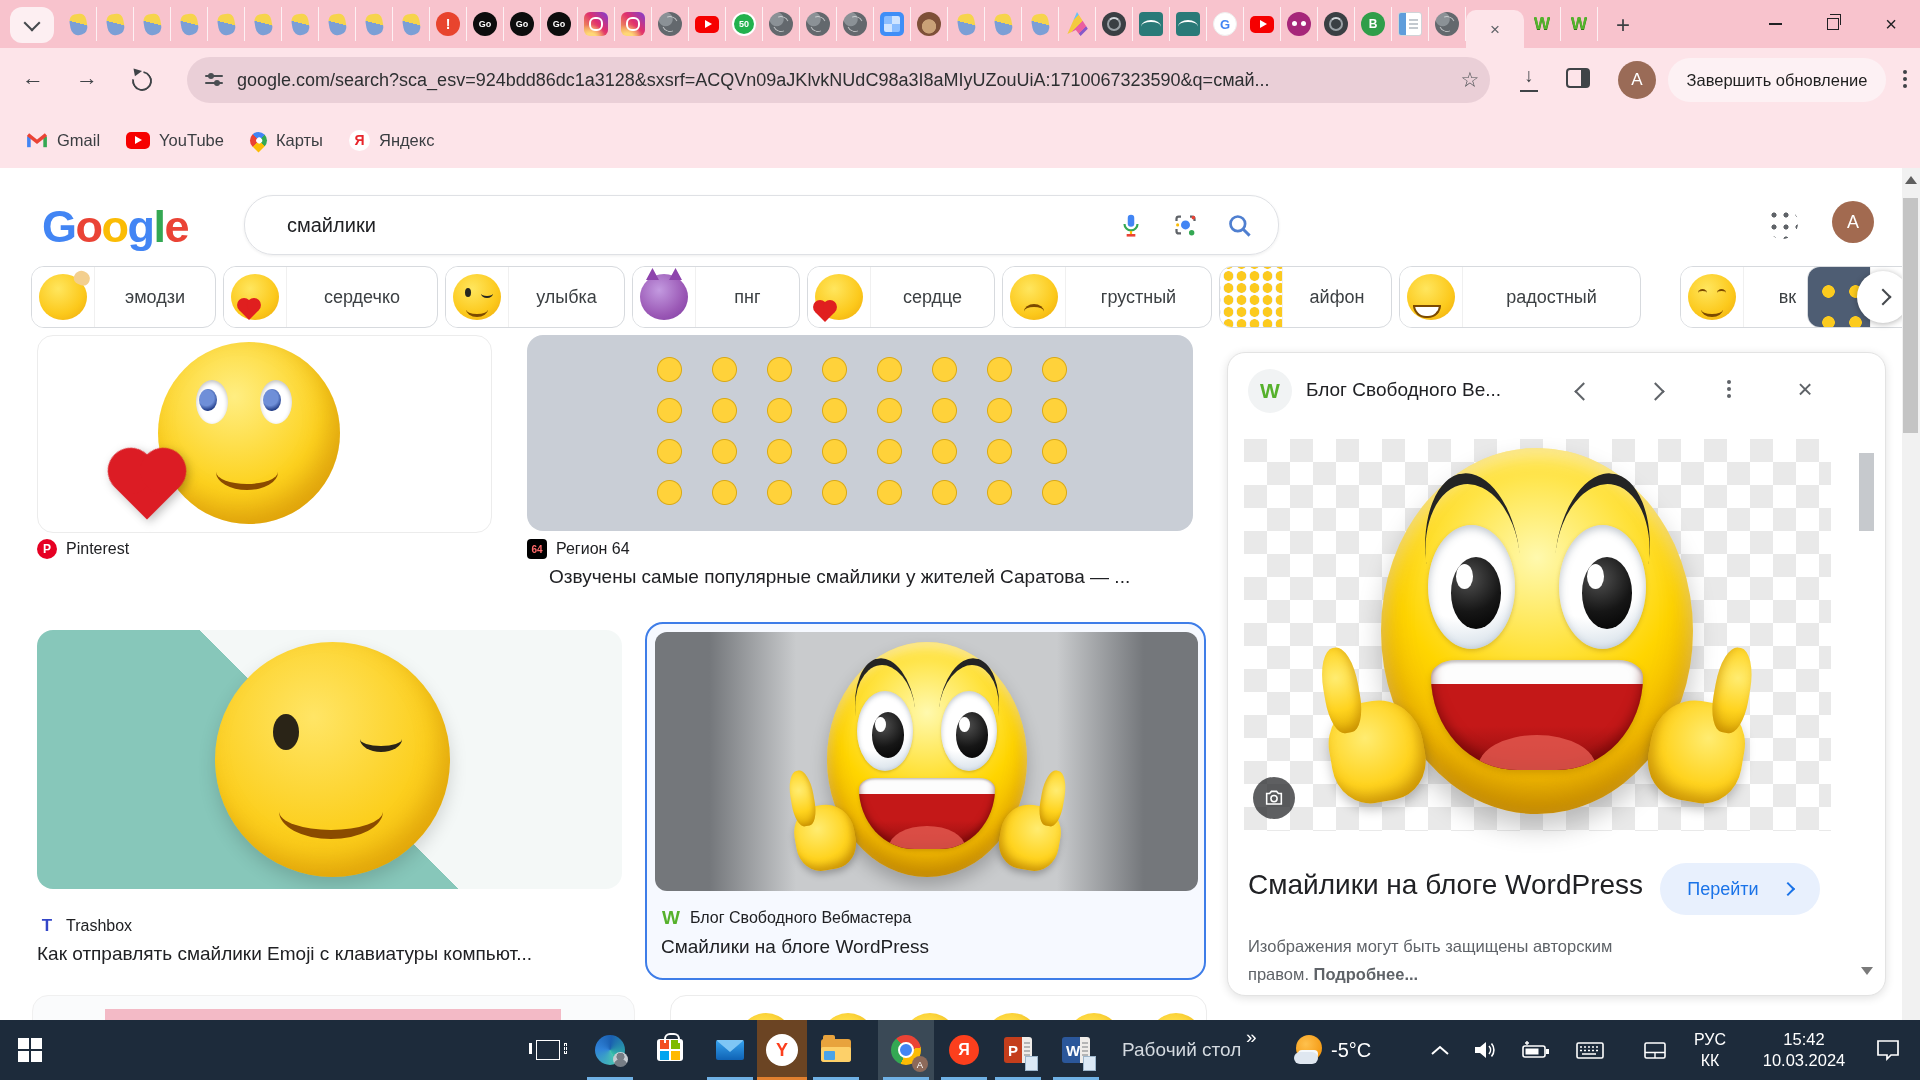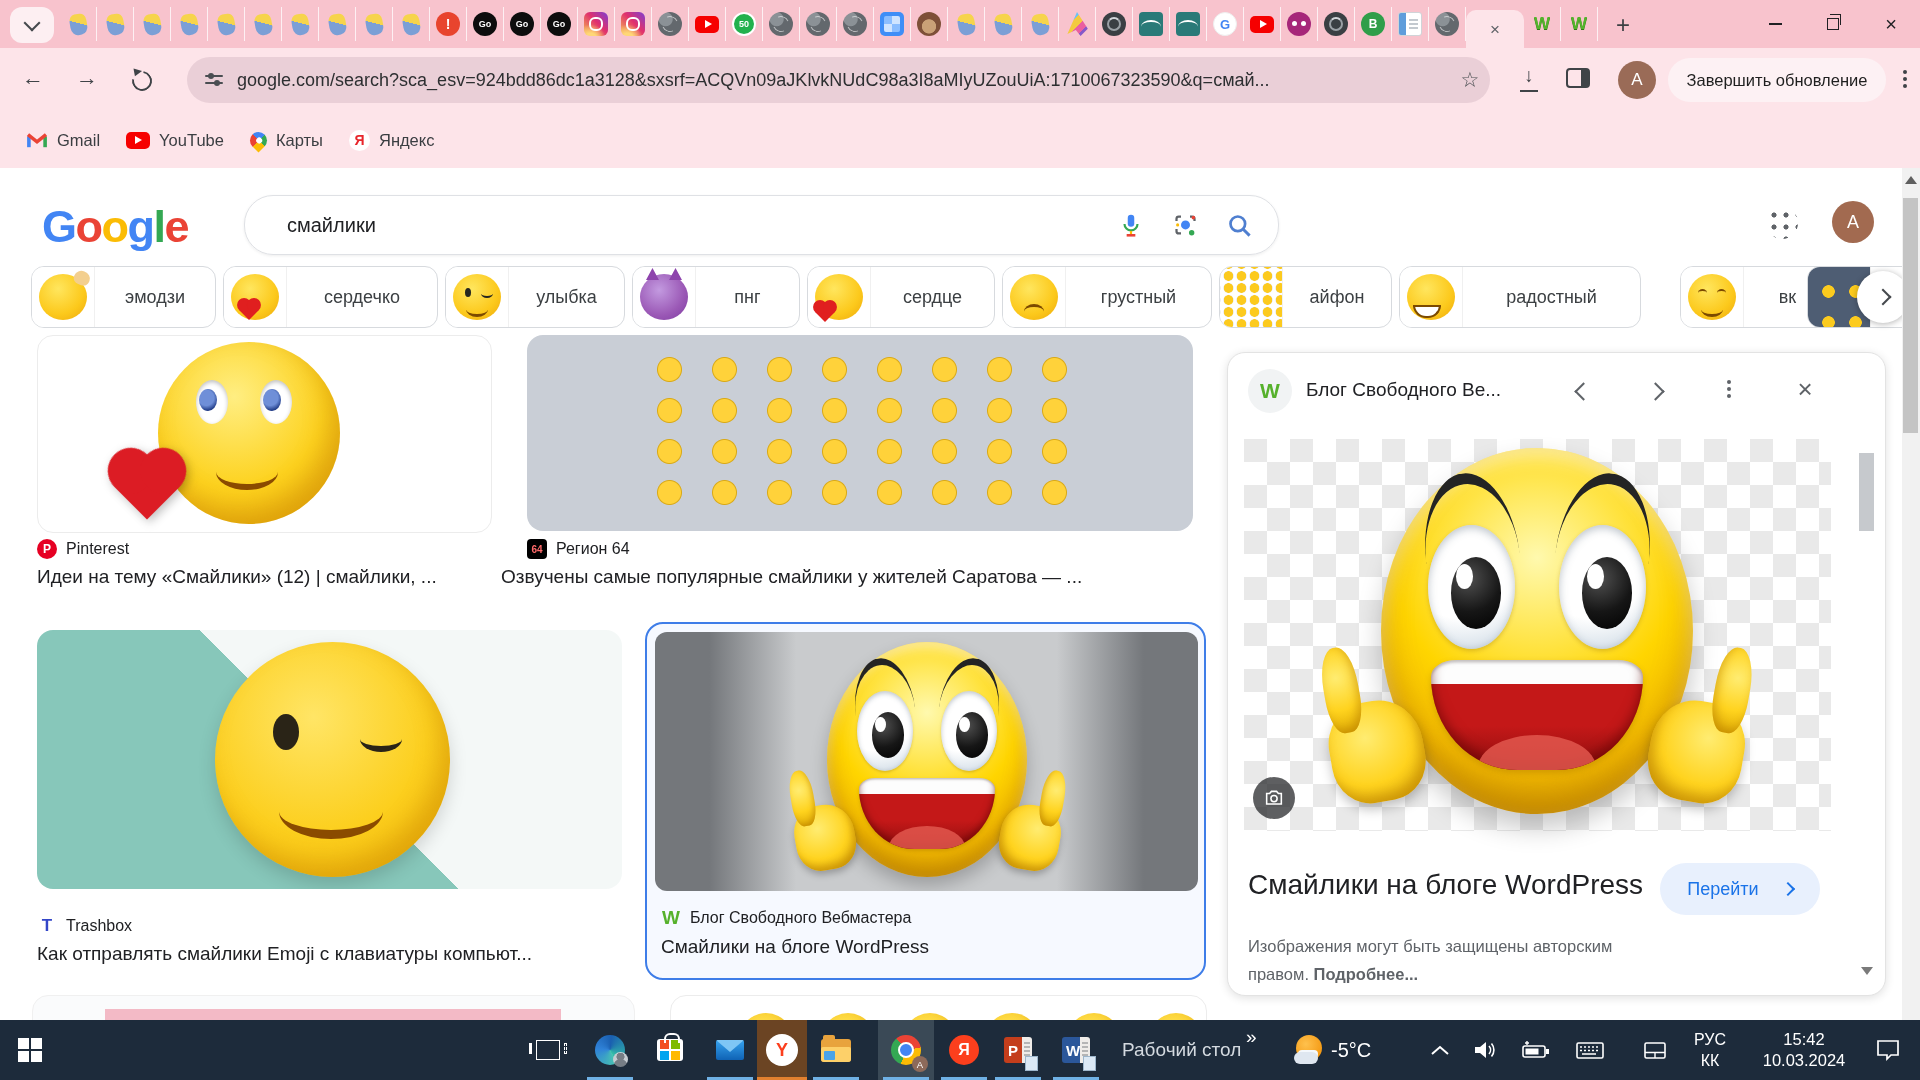--- a/index.html
+++ b/index.html
@@ -583,26 +583,25 @@
       </div>
       <div class="heart"></div>
     </div>
     <div class="imgbox" style="left:527px;top:167px;width:666px;height:196px;background:#c9ced6;">
       <div class="dotgrid"></div>
     </div>
     <div class="srcrow" style="left:37px;top:371px;">
       <span class="sic sic-p">P</span>
       <span>Pinterest</span>
     </div>
-    <div class="rtitle" style="left:37px;top:398px;width:460px;">Идеи на тему «Смайлики» (12) | смайлики, ...</div>
     <div class="srcrow" style="left:527px;top:371px;">
       <span class="sic sic-64">64</span>
       <span>Регион 64</span>
     </div>
-    <div class="rtitle" style="left:501px;top:398px;width:660px;">Озвучены самые популярные смайлики у жителей Саратова — ...</div>
+    <div class="rtitle" style="left:549px;top:398px;width:660px;">Озвучены самые популярные смайлики у жителей Саратова — ...</div>
 
     <div class="imgbox" style="left:37px;top:462px;width:585px;height:259px;background:linear-gradient(45deg,#87c7ba 0 50%,#f4f8f7 50%);">
       <div class="wink">
         <i class="weye"></i>
           <i class="wwink"></i>
           <i class="wsmile"></i>
       </div>
     </div>
     <div class="srcrow" style="left:37px;top:748px;">
       <span class="sic sic-t">T</span>

